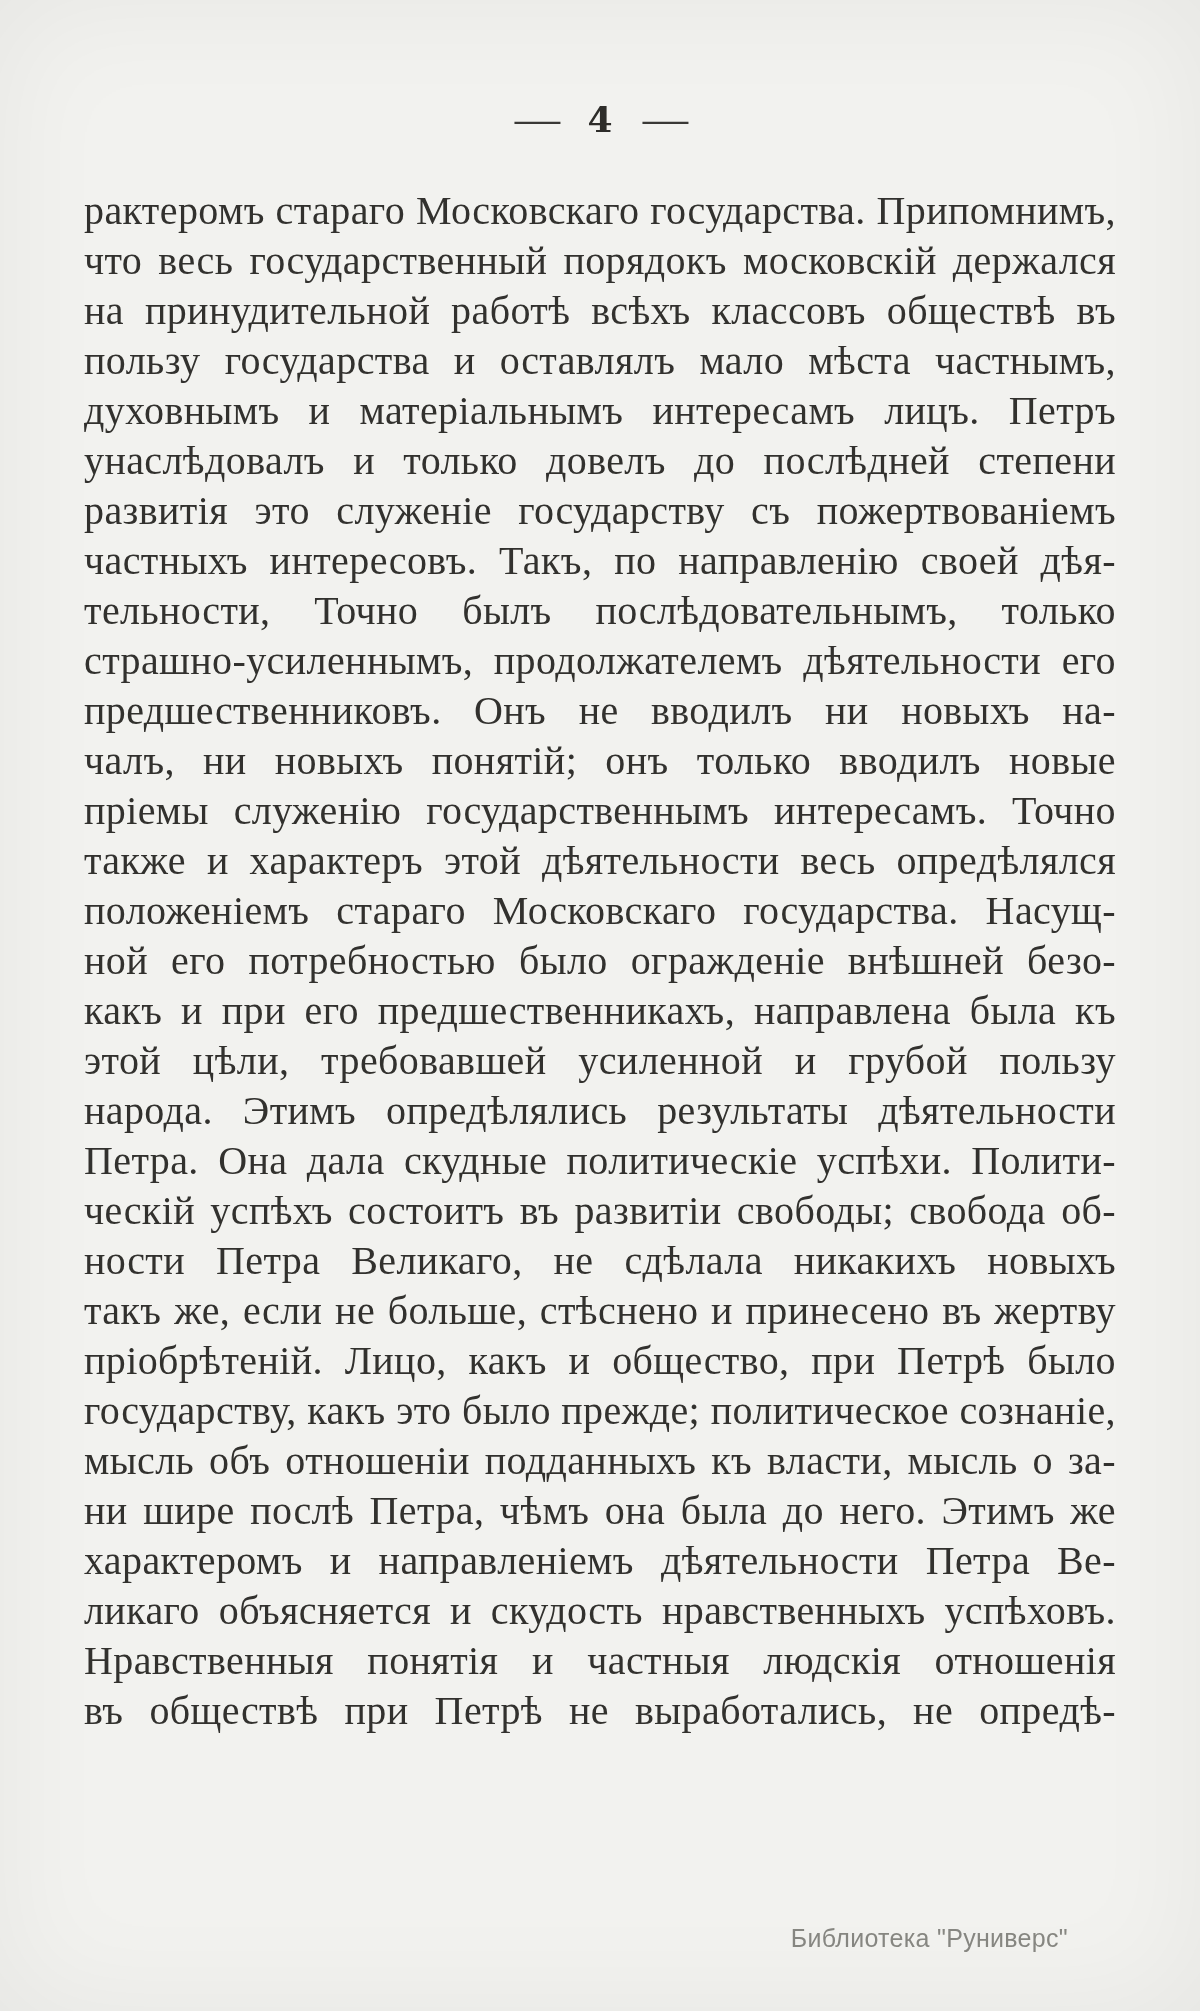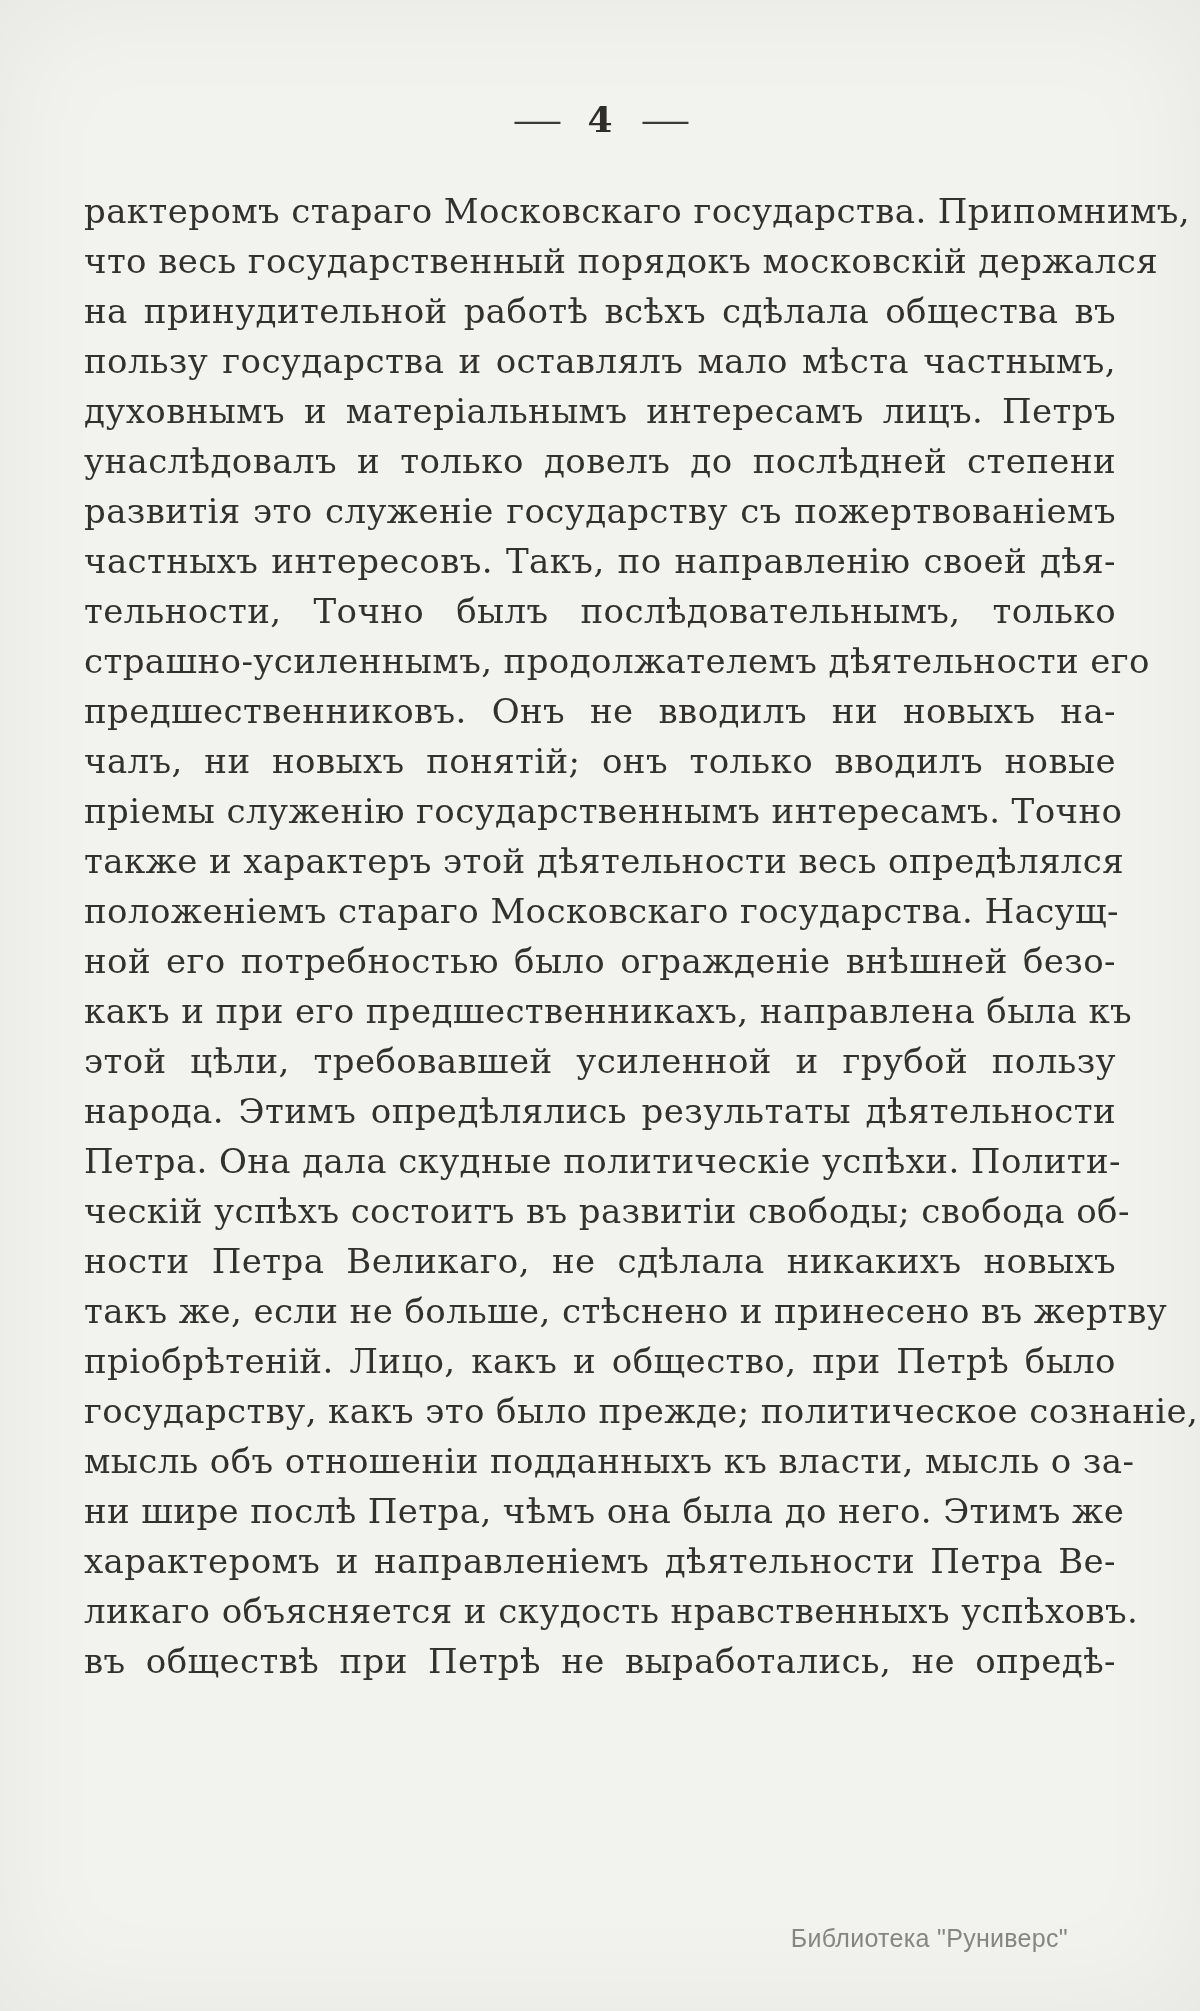--- a/index.html
+++ b/index.html
@@ -41,27 +41,28 @@
   }
   .body-text {
     position: absolute;
     top: 186px;
     left: 84px;
     right: 84px;
   }
   .text-line {
     height: 50px;
     line-height: 50px;
-    font-size: 34px;
+    font-size: 40px;
     letter-spacing: 0.4px;
     text-align: justify;
     text-align-last: justify;
     -moz-text-align-last: justify;
     white-space: nowrap;
     overflow: visible;
+    font-family: Liberation Serif, serif;
   }
   .watermark {
     position: absolute;
     right: 132px;
     bottom: 58px;
     font-family: "Liberation Sans", sans-serif;
     font-size: 25px;
     color: #868681;
     letter-spacing: 0.3px;
   }
@@ -73,21 +74,21 @@
 
   <div class="page-header">
     <span class="header-dash">—</span>
     <span class="page-number">4</span>
     <span class="header-dash">—</span>
   </div>
 
   <div class="body-text">
       <div class="text-line">рактеромъ стараго Московскаго государства. Припомнимъ,</div>
       <div class="text-line">что весь государственный порядокъ московскій держался</div>
-      <div class="text-line">на принудительной работѣ всѣхъ сдѣлала общества въ</div>
+      <div class="text-line">на принудительной работѣ всѣхъ классовъ обществѣ въ</div>
       <div class="text-line">пользу государства и оставлялъ мало мѣста частнымъ,</div>
       <div class="text-line">духовнымъ и матеріальнымъ интересамъ лицъ. Петръ</div>
       <div class="text-line">унаслѣдовалъ и только довелъ до послѣдней степени</div>
       <div class="text-line">развитія это служеніе государству съ пожертвованіемъ</div>
       <div class="text-line">частныхъ интересовъ. Такъ, по направленію своей дѣя-</div>
       <div class="text-line">тельности, Точно былъ послѣдовательнымъ, только</div>
       <div class="text-line">страшно-усиленнымъ, продолжателемъ дѣятельности его</div>
       <div class="text-line">предшественниковъ. Онъ не вводилъ ни новыхъ на-</div>
       <div class="text-line">чалъ, ни новыхъ понятій; онъ только вводилъ новые</div>
       <div class="text-line">пріемы служенію государственнымъ интересамъ. Точно</div>
@@ -100,18 +101,19 @@
       <div class="text-line">Петра. Она дала скудные политическіе успѣхи. Полити-</div>
       <div class="text-line">ческій успѣхъ состоитъ въ развитіи свободы; свобода об-</div>
       <div class="text-line">ности Петра Великаго, не сдѣлала никакихъ новыхъ</div>
       <div class="text-line">такъ же, если не больше, стѣснено и принесено въ жертву</div>
       <div class="text-line">пріобрѣтеній. Лицо, какъ и общество, при Петрѣ было</div>
       <div class="text-line">государству, какъ это было прежде; политическое сознаніе,</div>
       <div class="text-line">мысль объ отношеніи подданныхъ къ власти, мысль о за-</div>
       <div class="text-line">ни шире послѣ Петра, чѣмъ она была до него. Этимъ же</div>
       <div class="text-line">характеромъ и направленіемъ дѣятельности Петра Ве-</div>
       <div class="text-line">ликаго объясняется и скудость нравственныхъ успѣховъ.</div>
+      <div class="text-line">Нравственныя понятія и частныя людскія отношенія</div>
       <div class="text-line">въ обществѣ при Петрѣ не выработались, не опредѣ-</div>
     </div>
 
   <div class="watermark">Библиотека "Руниверс"</div>
 
 </div>
 
 </body></html>

